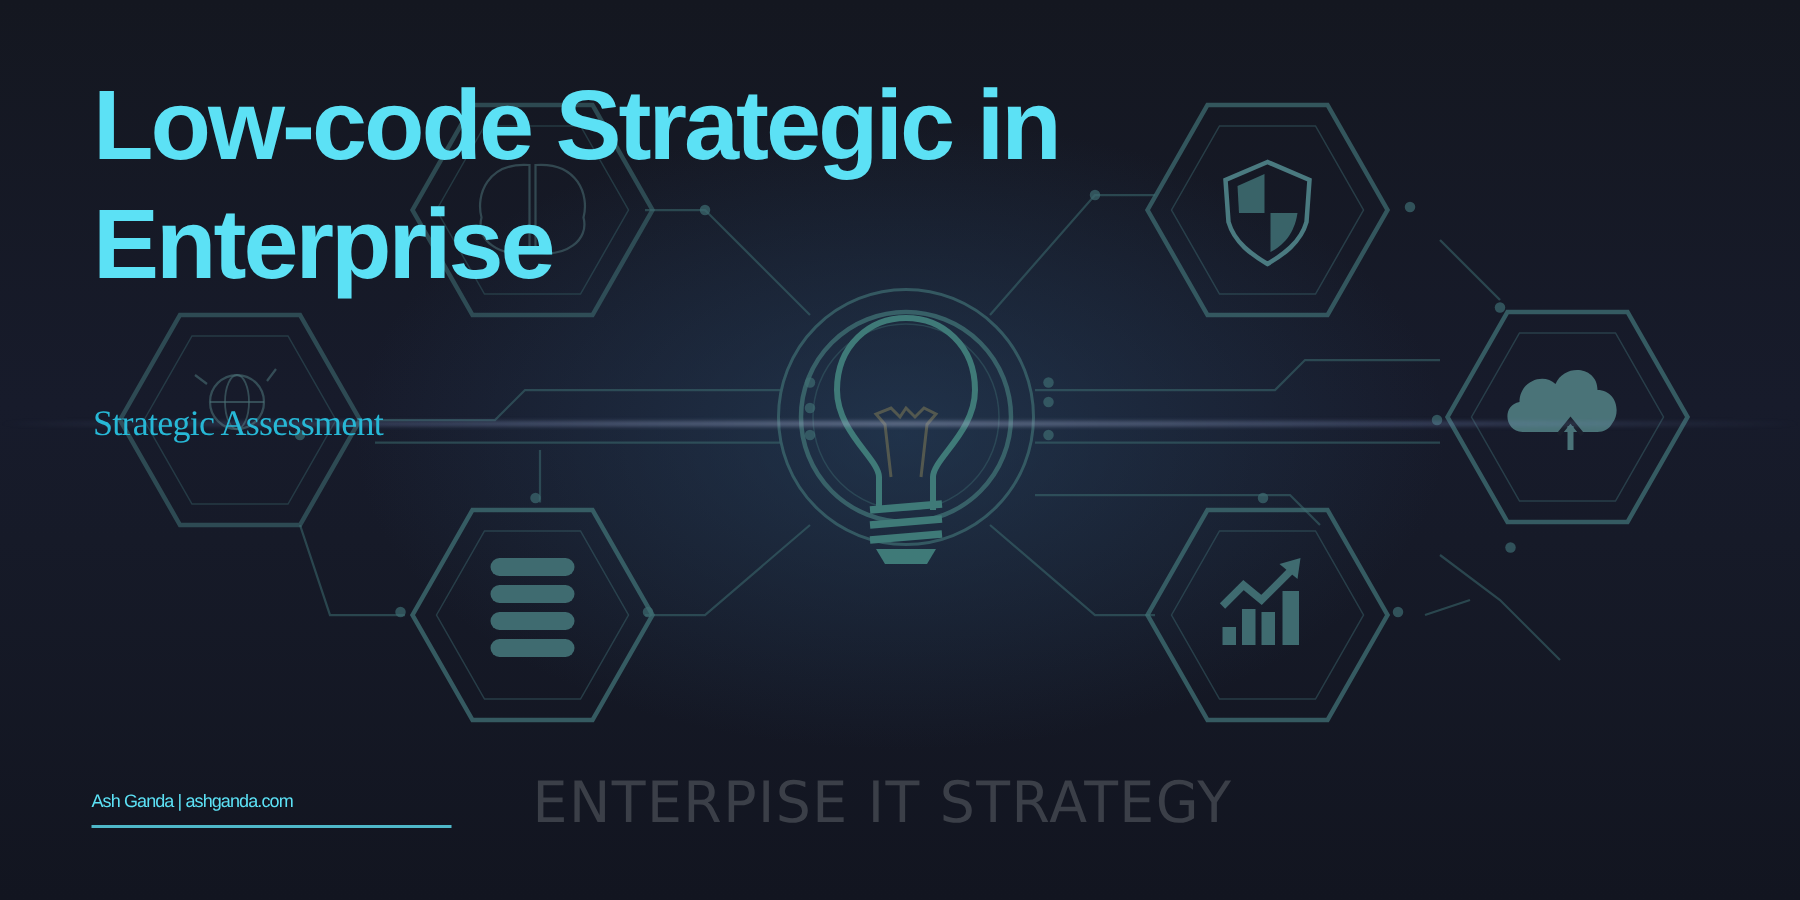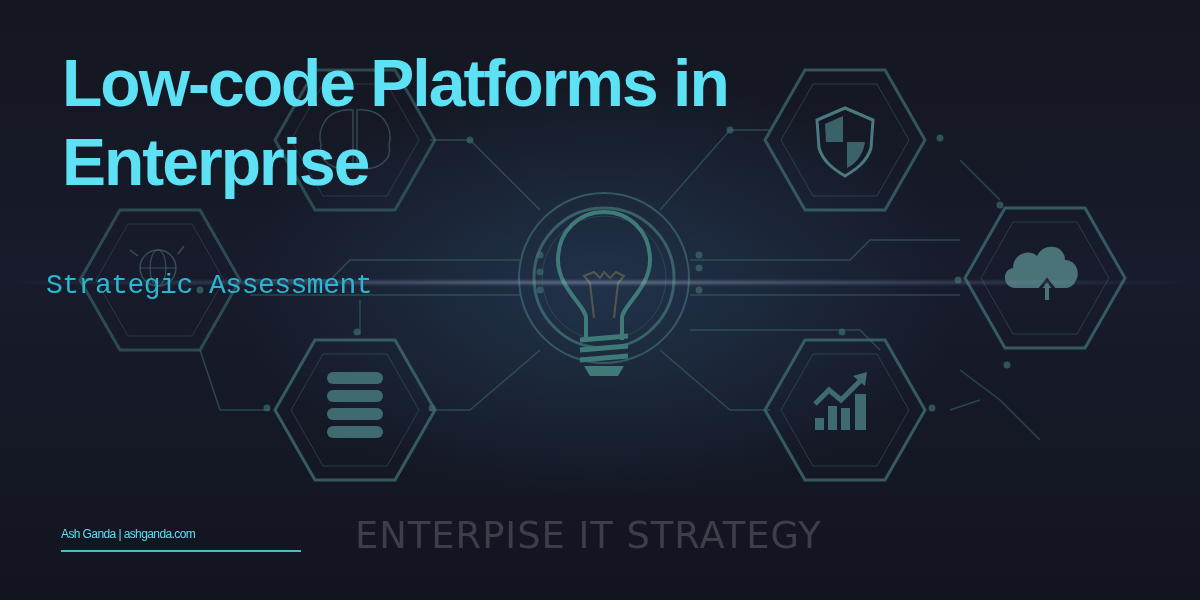--- a/index.html
+++ b/index.html
@@ -16,22 +16,22 @@
     background: linear-gradient(90deg, rgba(90,110,160,0) 0%, rgba(120,140,190,0.35) 20%, rgba(170,180,210,0.55) 50%, rgba(120,140,190,0.35) 80%, rgba(90,110,160,0) 100%);
     filter: blur(1.5px);
   }
   .title {
     position: absolute; left: 62px; top: 44px; width: 780px;
     font-family: "Liberation Sans", sans-serif; font-weight: 700;
     font-size: 66px; line-height: 79px; letter-spacing: -2px;
     color: #5ce1f5;
   }
   .subtitle {
-    position: absolute; left: 46px; top: 270px;
-    font-family: Liberation Mono, monospace; font-size: 28px; letter-spacing: -0.5px;
+    position: absolute; left: 62px; top: 270px;
+    font-family: Liberation Serif, serif; font-size: 24px; letter-spacing: -0.5px;
     color: #27b8d6;
   }
   .author {
     position: absolute; left: 61px; top: 527px;
     font-family: "Liberation Sans", sans-serif; font-size: 12px; letter-spacing: -0.6px;
     color: #5ce1f5; font-weight: 400;
   }
   .author-rule {
     position: absolute; left: 61px; top: 550px; width: 240px; height: 2px;
     background: #4fb8c9;
@@ -146,18 +146,18 @@
       <rect x="10" y="-16" width="11" height="36" fill="#3f6b70"></rect>
       <path d="M-30,-6 L-16,-20 L-4,-10 L18,-32" fill="none" stroke="#3f6b70" stroke-width="5"></path>
       <path d="M8,-34 L22,-38 L20,-24 Z" fill="#3f6b70"></path>
     </g>
   </svg>
 
   <div class="glow-line"></div>
 
   <div class="watermark">ENTERPISE IT STRATEGY</div>
 
-  <h1 class="title">Low-code Platforms in Enterprise</h1>
+  <h1 class="title">Low-code Strategic in Enterprise</h1>
   <div class="subtitle">Strategic Assessment</div>
 
   <div class="author">Ash Ganda | ashganda.com</div>
   <div class="author-rule"></div>
 </div>
 
 </body></html>

